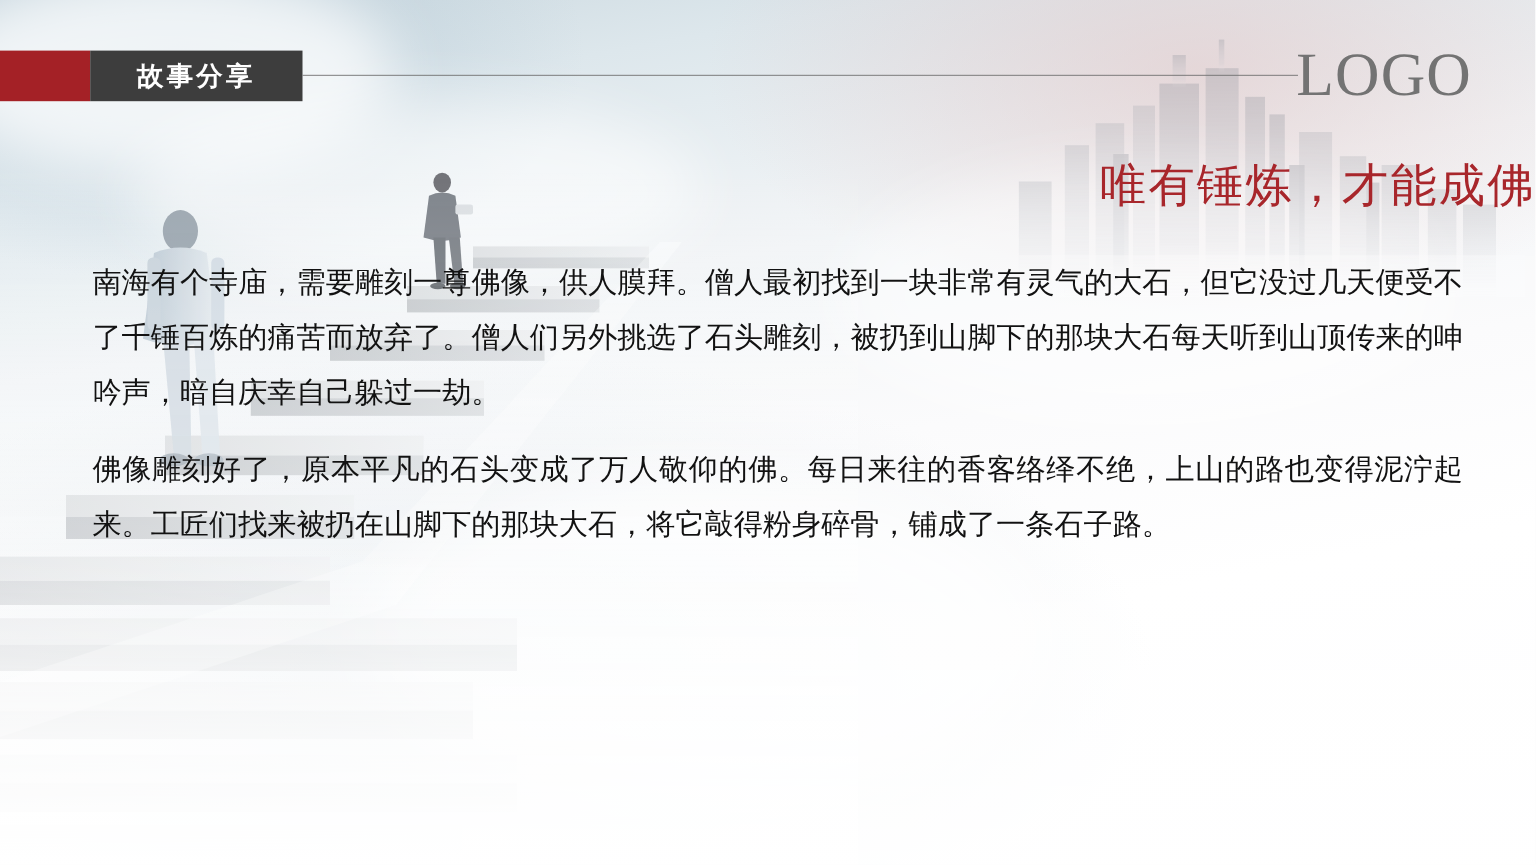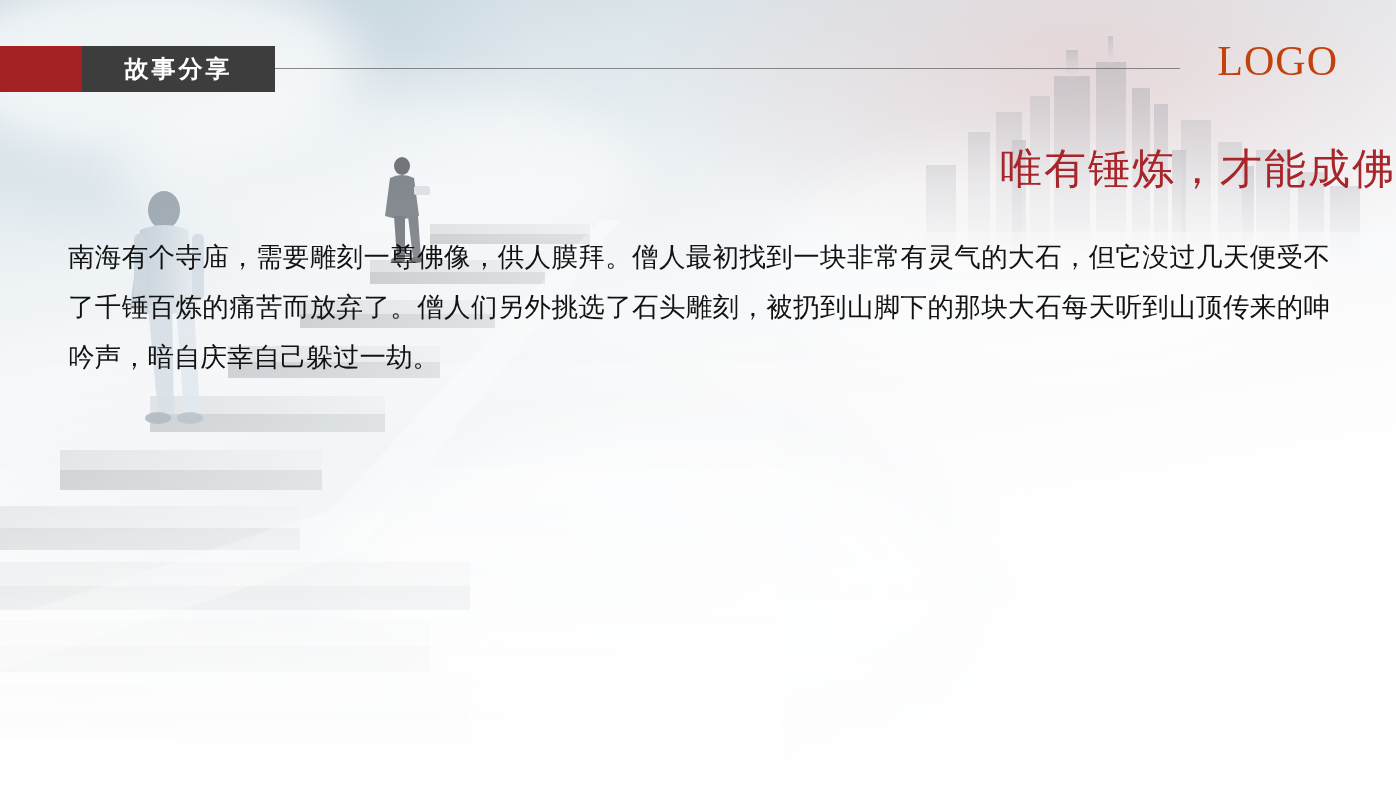--- a/index.html
+++ b/index.html
@@ -49,37 +49,37 @@
   .hdr-dark span{
     color:#ffffff;font-size:24px;font-weight:700;letter-spacing:3px;
     font-family:"DejaVu Sans","Liberation Sans",sans-serif;
   }
   .hdr-rule{
     position:absolute;left:275px;top:68px;width:905px;height:1px;background:#6e6e6e;opacity:.8;
   }
   .logo{
     position:absolute;right:58px;top:40px;
     font-family:"Liberation Serif","DejaVu Serif",serif;
-    font-size:42px;color:#c2410c;letter-spacing:1px;line-height:1;
+    font-size:56px;color:#737373;letter-spacing:1px;line-height:1;
   }
 
   
   .title{
     position:absolute;left:0;right:0;top:141px;text-align:right;
     font-family:"DejaVu Sans","Liberation Sans",sans-serif;
     font-size:42px;color:#a8262b;letter-spacing:2px;
   }
 
   
   .body-wrap{position:absolute;left:68px;top:232px;width:1262px;}
   .para{
     font-family:"DejaVu Sans","Liberation Sans",sans-serif;
     font-size:26.5px;color:#121212;line-height:50px;
     text-align:justify;text-justify:inter-ideograph;
-    margin:0 0 20px 0;
+    margin:0 0 20px 16px;
   }
 
   
   .reveal{
     position:absolute;left:68px;top:556px;width:1262px;
     font-family:"DejaVu Sans","Liberation Sans",sans-serif;
     color:#a8262b;line-height:53px;
   }
   .reveal-line{display:block;font-size:26px;}
   .reveal-l1{padding-left:50px;}
@@ -228,16 +228,17 @@
   <div class="hdr-dark">
     <span>故事分享</span>
   </div>
   <div class="hdr-rule"></div>
   <div class="logo">LOGO</div>
 
   <div class="title">唯有锤炼，才能成佛</div>
 
   <div class="body-wrap">
     <p class="para">南海有个寺庙，需要雕刻一尊佛像，供人膜拜。僧人最初找到一块非常有灵气的大石，但它没过几天便受不了千锤百炼的痛苦而放弃了。僧人们另外挑选了石头雕刻，被扔到山脚下的那块大石每天听到山顶传来的呻吟声，暗自庆幸自己躲过一劫。</p>
+    <p class="para">佛像雕刻好了，原本平凡的石头变成了万人敬仰的佛。每日来往的香客络绎不绝，上山的路也变得泥泞起来。工匠们找来被扔在山脚下的那块大石，将它敲得粉身碎骨，铺成了一条石子路。</p>
   </div>
 
 
 </div>
 
 </body></html>

